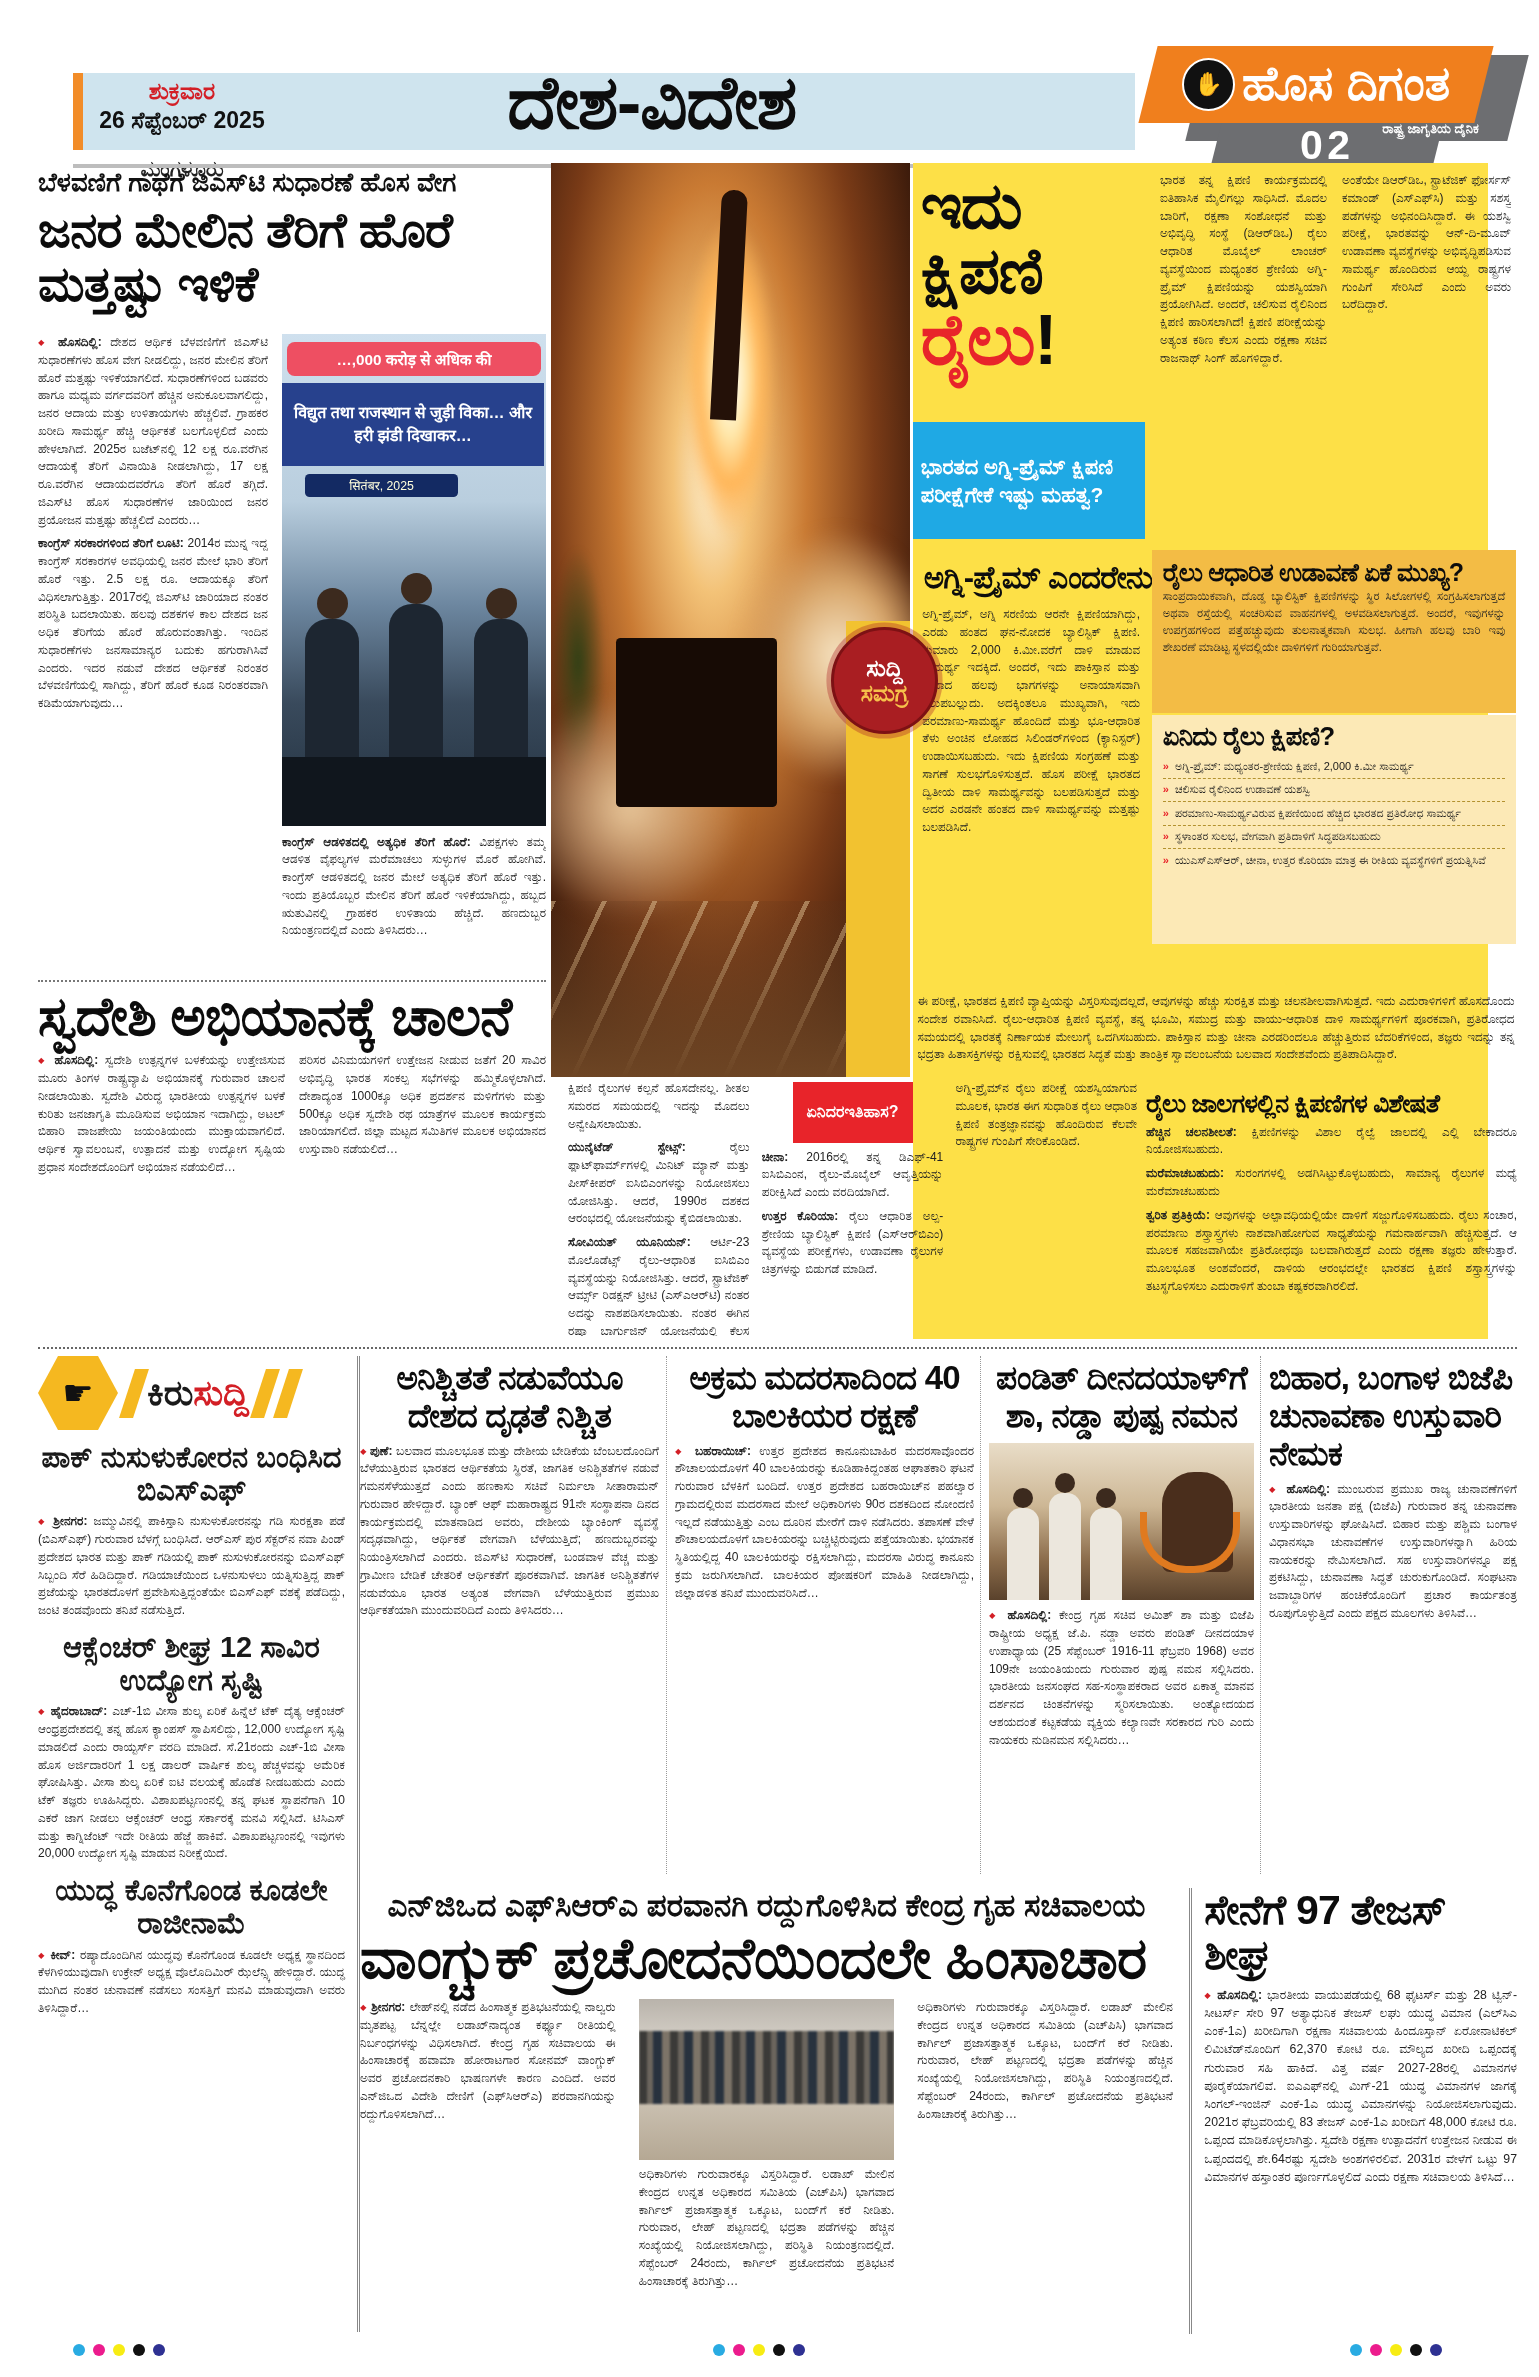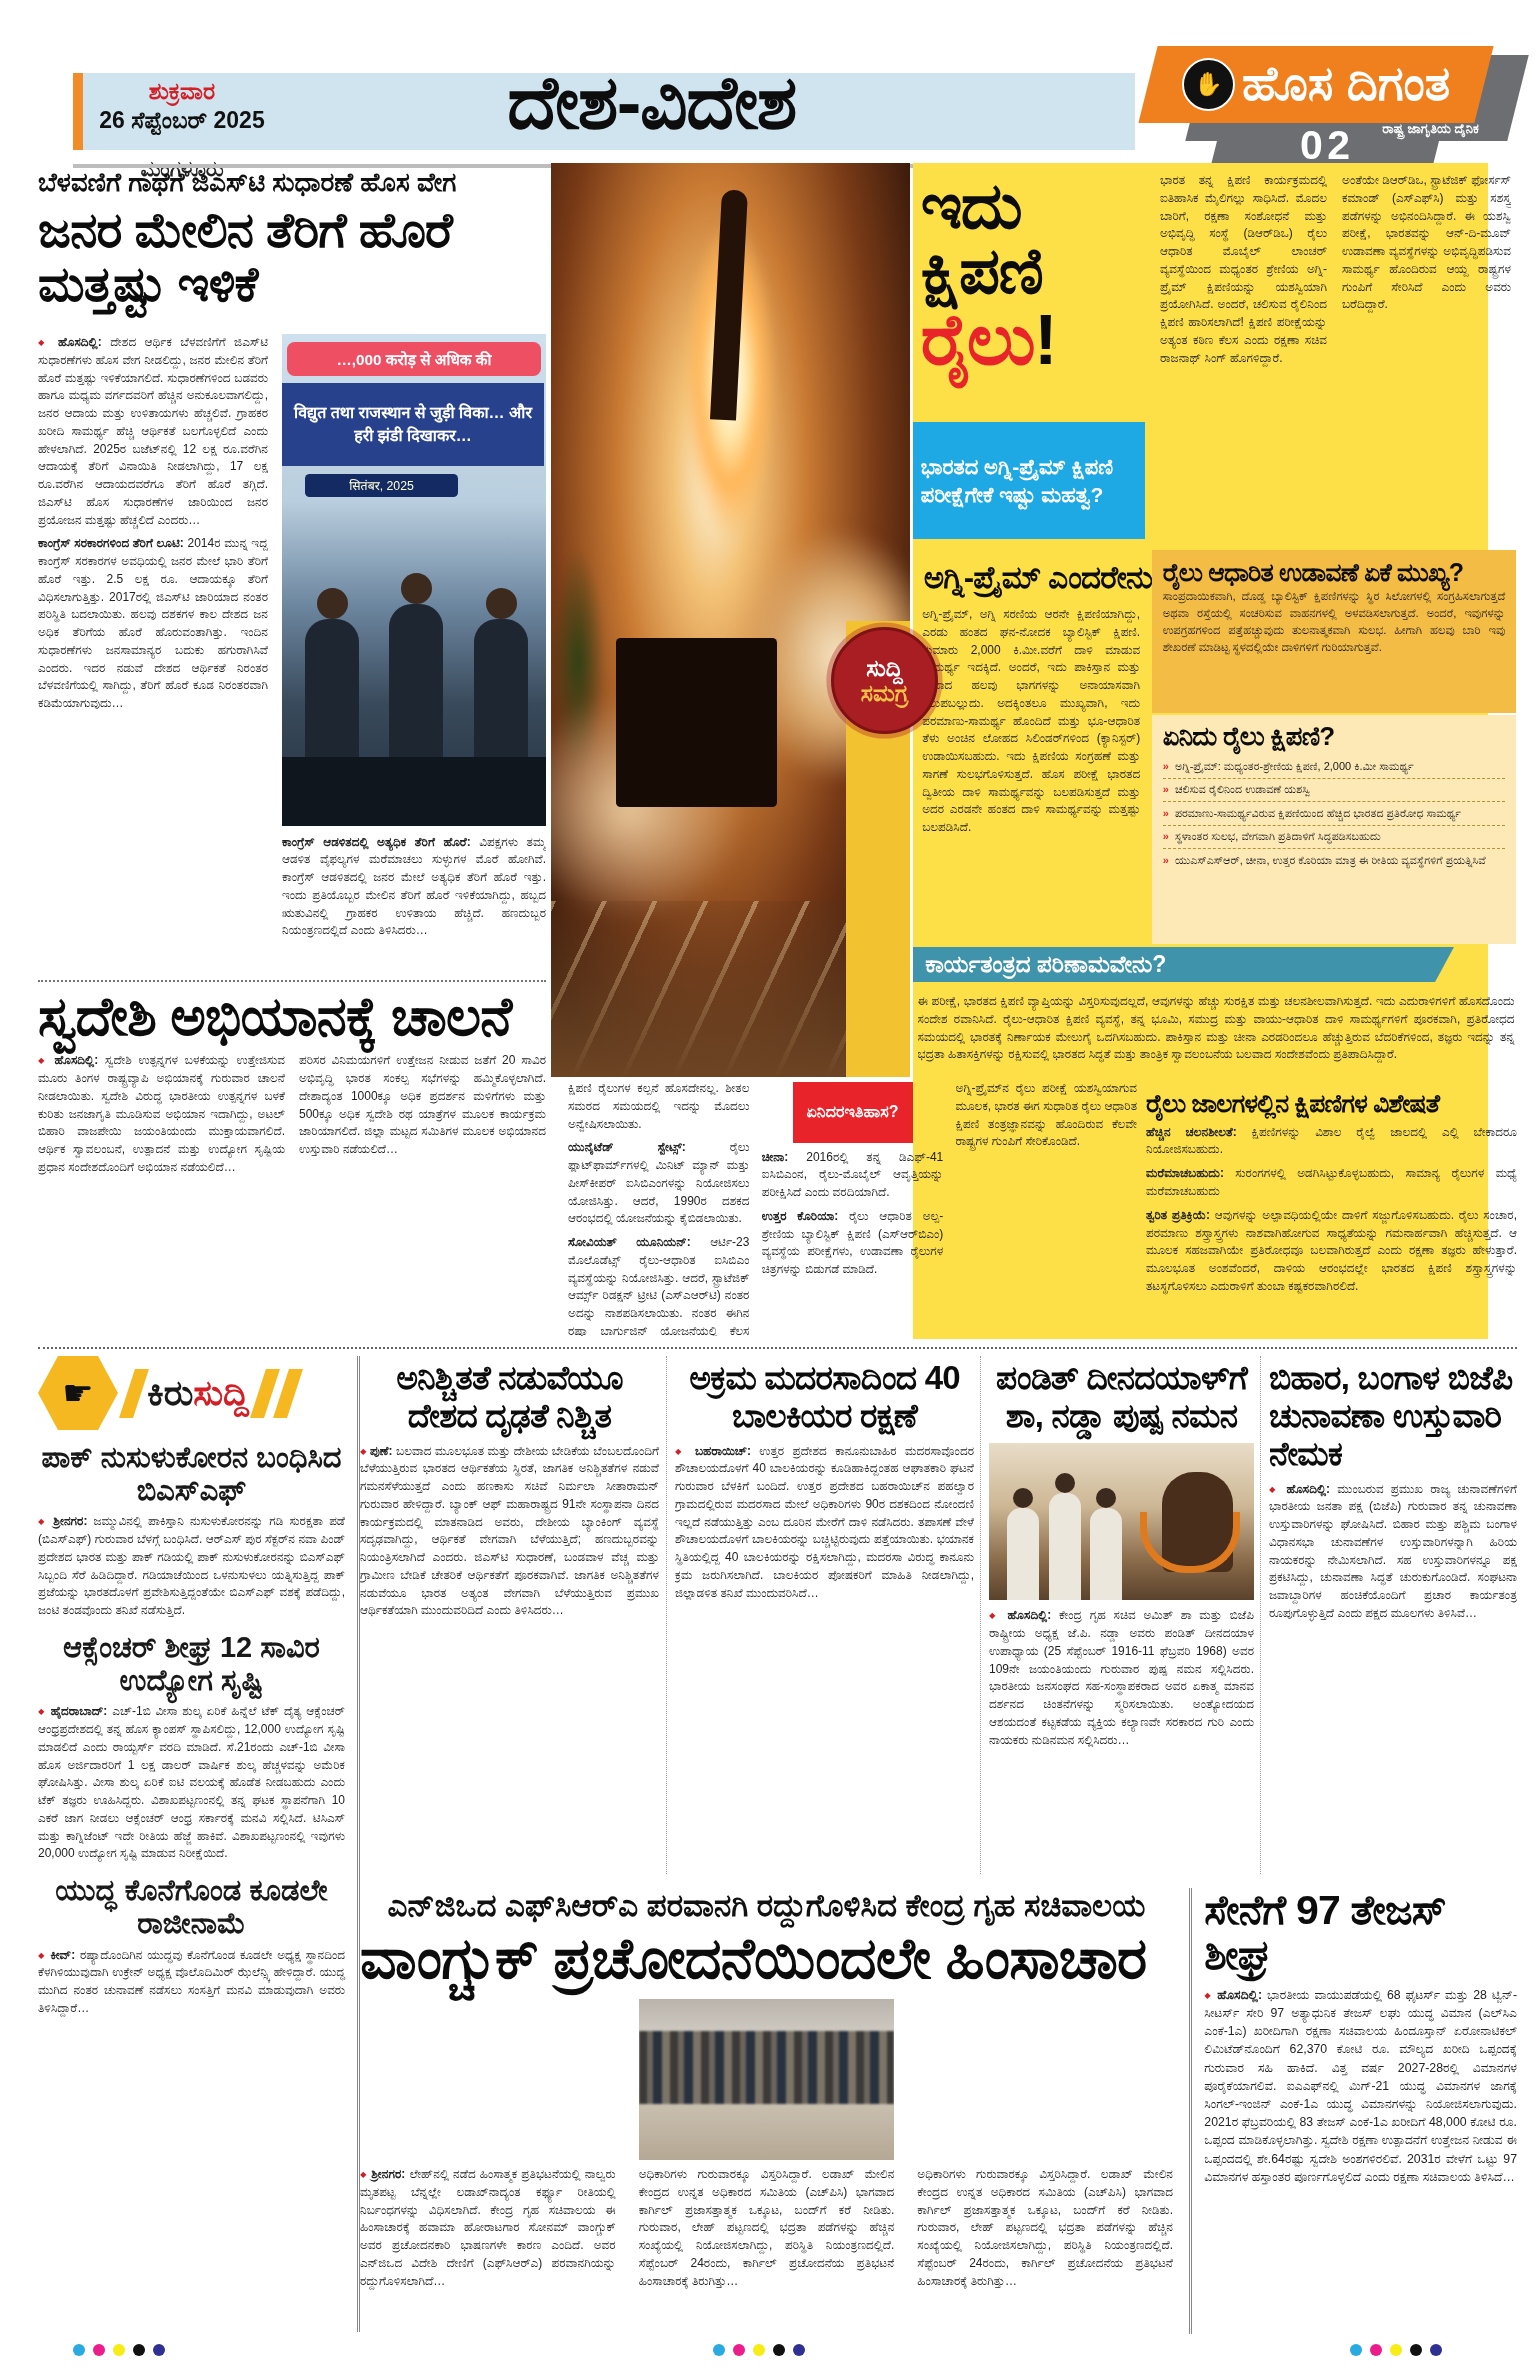--- a/index.html
+++ b/index.html
@@ -127,21 +127,21 @@
   .photo-deen{position:relative;width:265px;height:157px;margin:0 0 7.7px 0;overflow:hidden;
       background:linear-gradient(180deg,#e9ddc8 0%,#cdb795 40%,#8a6b4a 75%,#5a422c 100%);}
   .bust{position:absolute;right:21.5px;top:29px;width:71px;height:100px;background:#4a2e1c;border-radius:32px 32px 7.7px 7.7px;}
   .garl{position:absolute;right:14px;top:69px;width:86px;height:54px;border:7.7px solid #e07a1f;border-top:none;border-radius:0 0 46px 46px;}
   .pdfig{position:absolute;bottom:0;width:32px;height:92px;background:#ece7dd;border-radius:14px 14px 0 0;}
   .pdfig:after{content:"";position:absolute;top:-20px;left:6.1px;width:20px;height:20px;border-radius:50%;background:#3c2a1e;}
   
   .wang{left:360px;top:1888px;width:813px;height:446px;overflow:hidden;}
   .wang .kick{display:block;text-align:center;font-size:31px;}
   .wang .hl{display:block;text-align:left;font-size:57px;line-height:1.05;margin:4.6px 0 10.7px 0;}
-  .wang-cols{display:flex;gap:23px;align-items:flex-end;}
+  .wang-cols{display:flex;gap:23px;}
   .photo-wang{position:relative;width:100%;height:161px;margin-bottom:6.1px;overflow:hidden;
       background:linear-gradient(180deg,#b9b3ab 0%,#d9d4cb 30%,#cfc6b8 55%,#b5a894 100%);}
   .crowd{position:absolute;left:0;top:20%;width:100%;height:45%;
       background:repeating-linear-gradient(90deg,#3b3a38 0 7.7px,#6b655d 7.7px 14px,#28323e 14px 23px,#7d7468 23px 31px);filter:blur(0.8px);}
   .tej{left:1189px;top:1888px;width:328px;height:446px;border-left:3.1px double #888;padding-left:12.3px;overflow:hidden;box-sizing:border-box;}
   .tej .hl{font-size:41px;line-height:1.1;margin-bottom:7.7px;}
   .tej .bd{font-size:12.3px;}
   
   .dots{top:2344px;display:flex;gap:7.7px;}
   .dot{width:12.3px;height:12.3px;border-radius:50%;}
@@ -249,23 +249,20 @@
       <div class="blt">
           <span class="arr">»</span>
           <span>ಸ್ಥಳಾಂತರ ಸುಲಭ, ವೇಗವಾಗಿ ಪ್ರತಿದಾಳಿಗೆ ಸಿದ್ಧಪಡಿಸಬಹುದು</span>
         </div>
       <div class="blt">
           <span class="arr">»</span>
           <span>ಯುಎಸ್‌ಎಸ್‌ಆರ್, ಚೀನಾ, ಉತ್ತರ ಕೊರಿಯಾ ಮಾತ್ರ ಈ ರೀತಿಯ ವ್ಯವಸ್ಥೆಗಳಿಗೆ ಪ್ರಯತ್ನಿಸಿವೆ</span>
         </div>
     </div>
 
-    <div class="teal">
-      <span class="t">ಕಾರ್ಯತಂತ್ರದ ಪರಿಣಾಮವೇನು?</span>
-    </div>
     <div class="impact">
       <p class="bd">ಈ ಪರೀಕ್ಷೆ, ಭಾರತದ ಕ್ಷಿಪಣಿ ವ್ಯಾಪ್ತಿಯನ್ನು ವಿಸ್ತರಿಸುವುದಲ್ಲದೆ, ಆವುಗಳನ್ನು ಹೆಚ್ಚು ಸುರಕ್ಷಿತ ಮತ್ತು ಚಲನಶೀಲವಾಗಿಸುತ್ತದೆ. ಇದು ಎದುರಾಳಿಗಳಿಗೆ ಹೊಸದೊಂದು ಸಂದೇಶ ರವಾನಿಸಿದೆ. ರೈಲು-ಆಧಾರಿತ ಕ್ಷಿಪಣಿ ವ್ಯವಸ್ಥೆ, ತನ್ನ ಭೂಮಿ, ಸಮುದ್ರ ಮತ್ತು ವಾಯು-ಆಧಾರಿತ ದಾಳಿ ಸಾಮರ್ಥ್ಯಗಳಿಗೆ ಪೂರಕವಾಗಿ, ಪ್ರತಿರೋಧದ ಸಮಯದಲ್ಲಿ ಭಾರತಕ್ಕೆ ನಿರ್ಣಾಯಕ ಮೇಲುಗೈ ಒದಗಿಸಬಹುದು. ಪಾಕಿಸ್ತಾನ ಮತ್ತು ಚೀನಾ ಎರಡರಿಂದಲೂ ಹೆಚ್ಚುತ್ತಿರುವ ಬೆದರಿಕೆಗಳಿಂದ, ತಜ್ಞರು ಇದನ್ನು ತನ್ನ ಭದ್ರತಾ ಹಿತಾಸಕ್ತಿಗಳನ್ನು ರಕ್ಷಿಸುವಲ್ಲಿ ಭಾರತದ ಸಿದ್ಧತೆ ಮತ್ತು ತಾಂತ್ರಿಕ ಸ್ವಾವಲಂಬನೆಯ ಬಲವಾದ ಸಂದೇಶವೆಂದು ಪ್ರತಿಪಾದಿಸಿದ್ದಾರೆ.</p>
     </div>
   </div>
 
   <div class="abs hist">
     <div class="hc">
       <p class="bd">ಕ್ಷಿಪಣಿ ರೈಲುಗಳ ಕಲ್ಪನೆ ಹೊಸದೇನಲ್ಲ. ಶೀತಲ ಸಮರದ ಸಮಯದಲ್ಲಿ ಇದನ್ನು ಮೊದಲು ಅನ್ವೇಷಿಸಲಾಯಿತು.</p>
       <p class="bd"><b>ಯುನೈಟೆಡ್ ಸ್ಟೇಟ್ಸ್:</b>
         <span>ರೈಲು ಪ್ಲಾಟ್‌ಫಾರ್ಮ್‌ಗಳಲ್ಲಿ ಮಿನಿಟ್ ಮ್ಯಾನ್ ಮತ್ತು ಪೀಸ್‌ಕೀಪರ್ ಐಸಿಬಿಎಂಗಳನ್ನು ನಿಯೋಜಿಸಲು ಯೋಜಿಸಿತ್ತು. ಆದರೆ, 1990ರ ದಶಕದ ಆರಂಭದಲ್ಲಿ ಯೋಜನೆಯನ್ನು ಕೈಬಿಡಲಾಯಿತು.</span></p>

